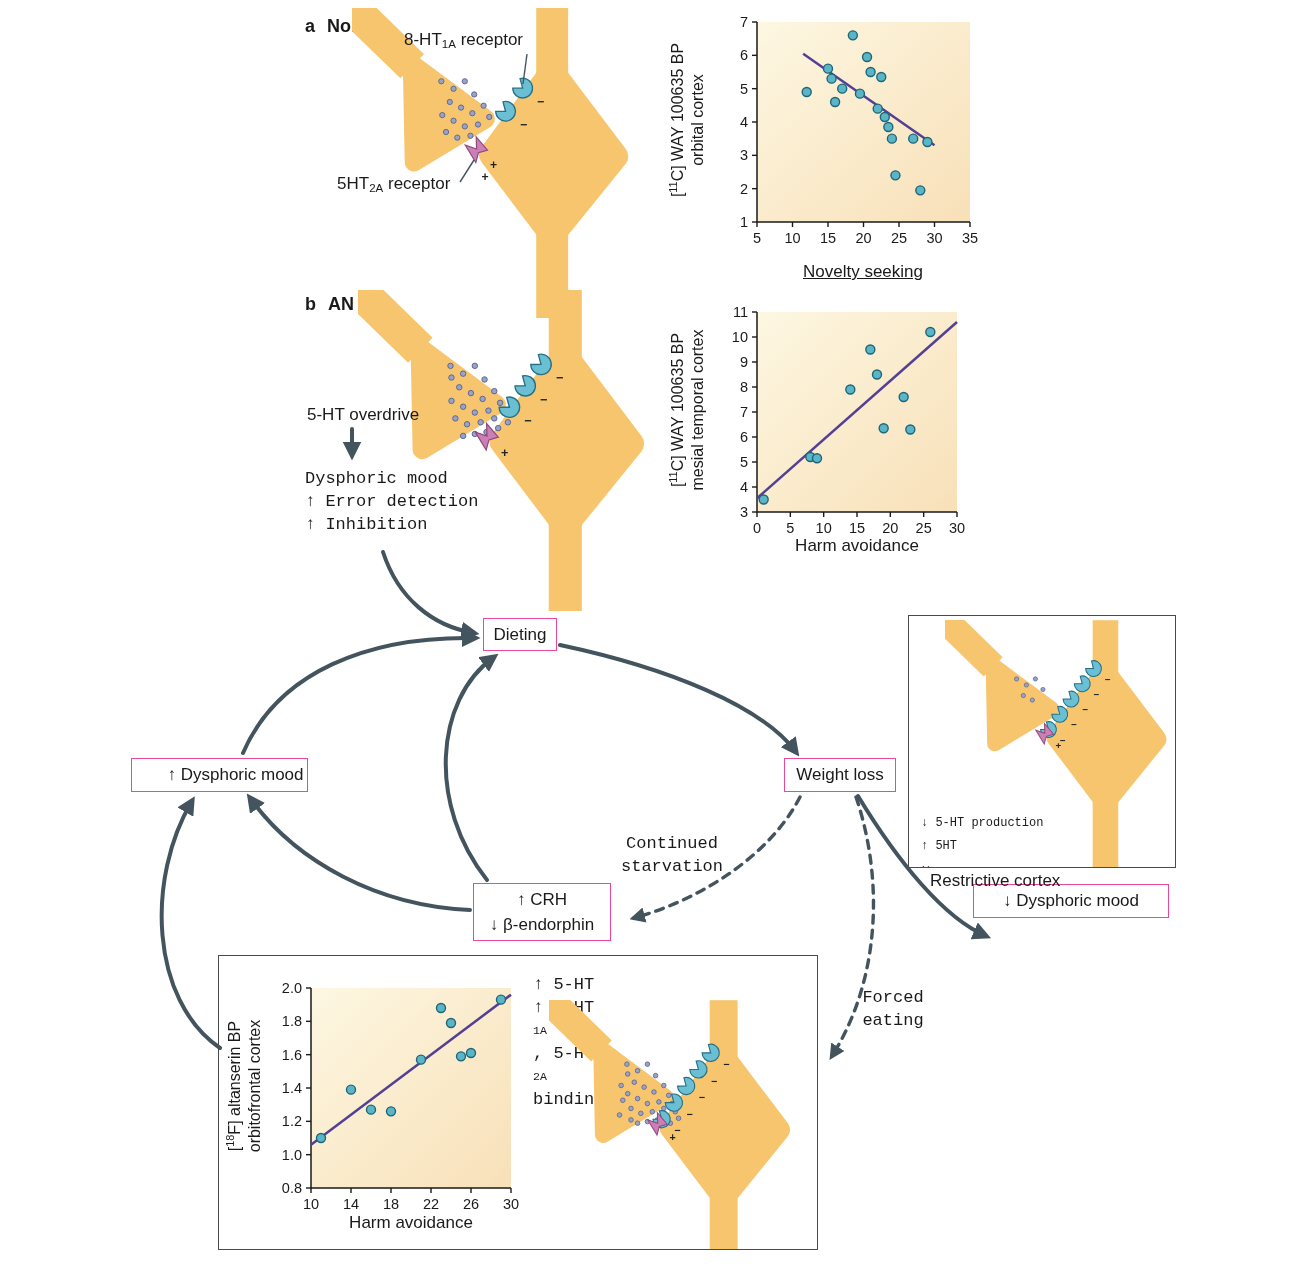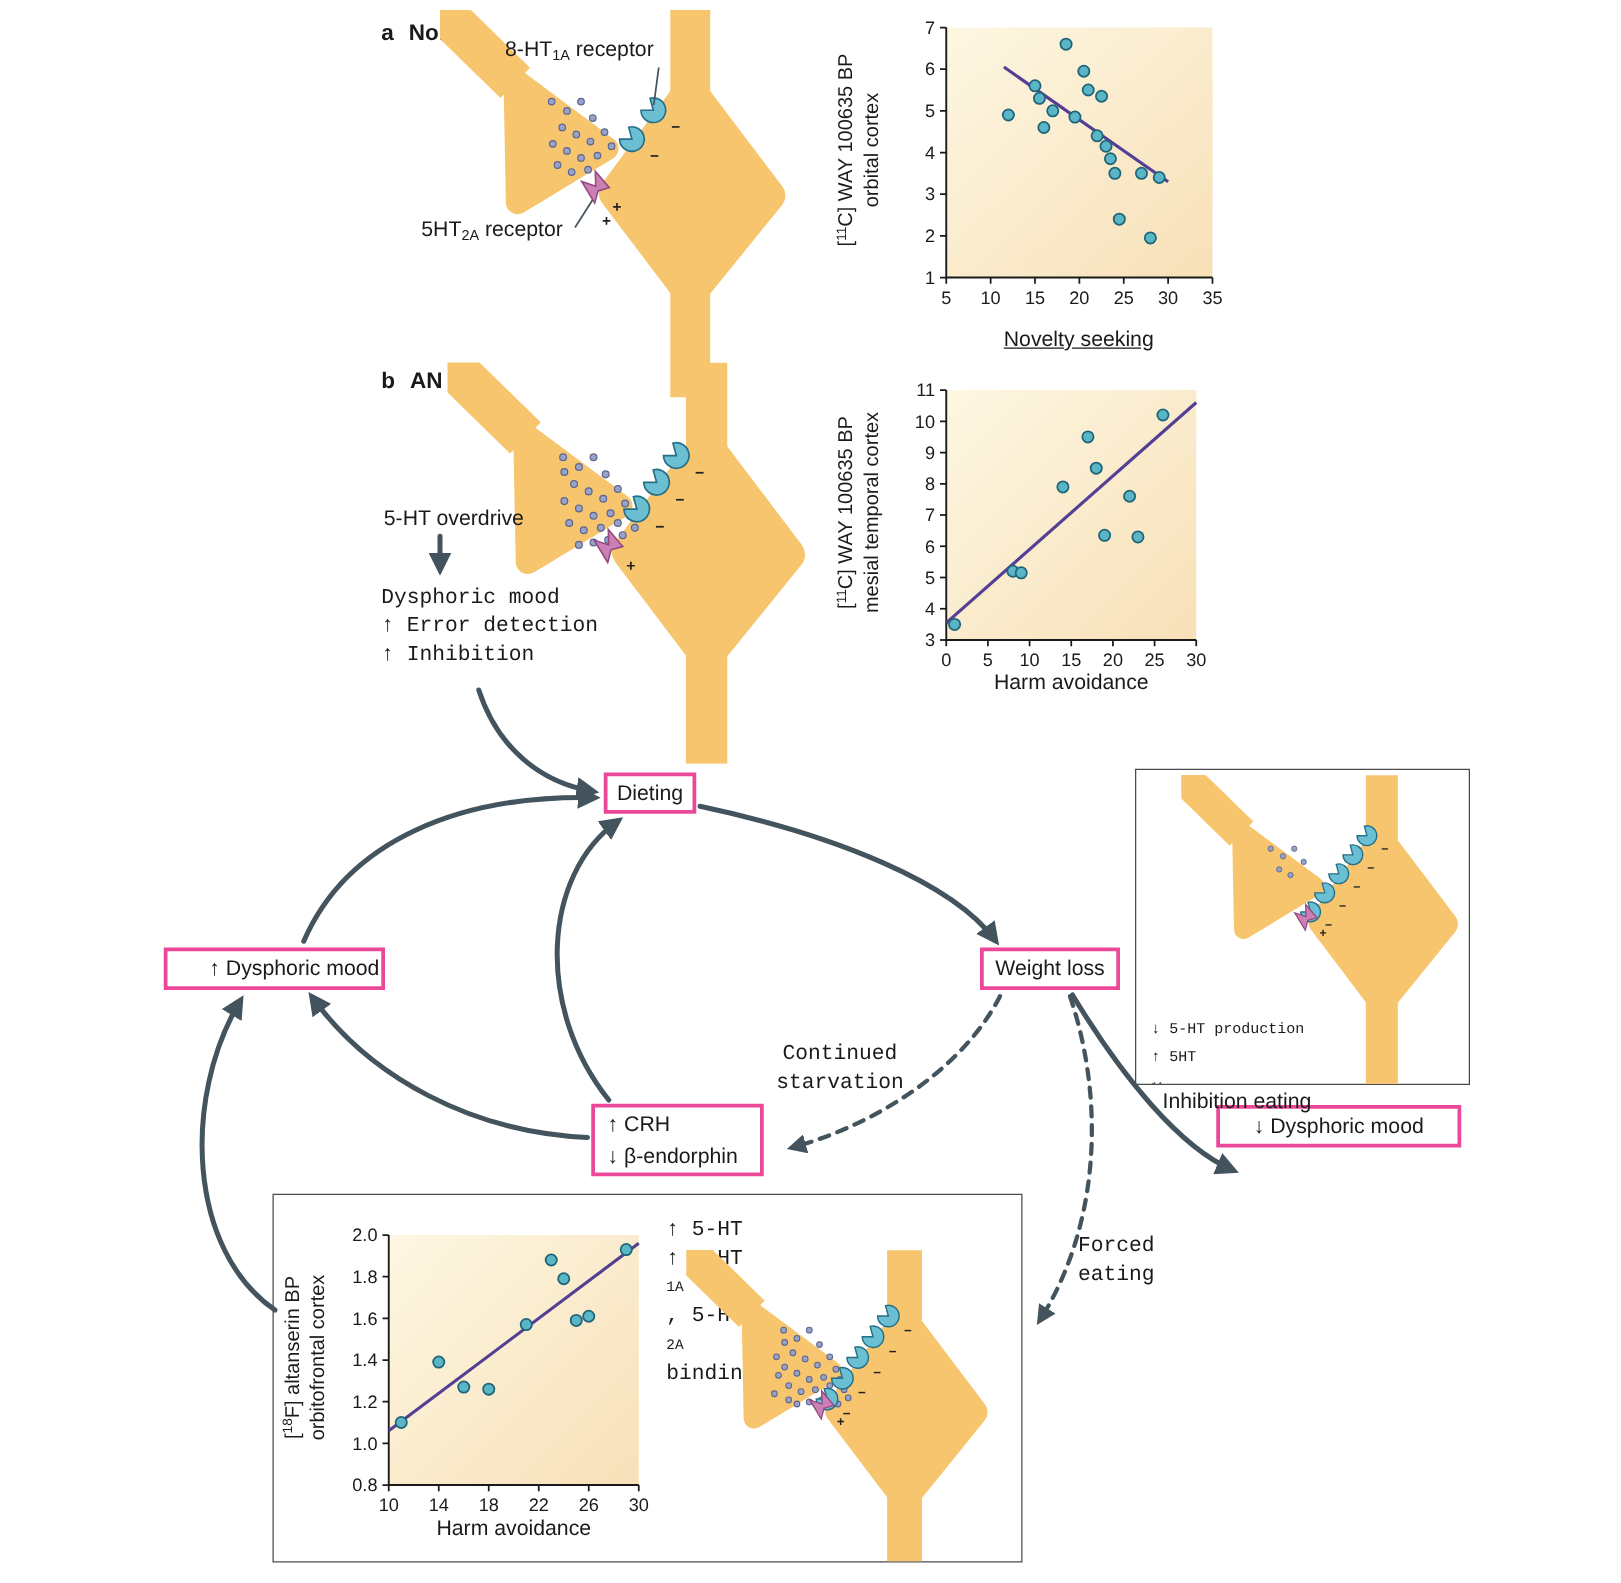--- a/index.html
+++ b/index.html
@@ -2,21 +2,21 @@
 <html><head>
 <meta charset="utf-8">
 <style>
   html,body{margin:0;padding:0;background:#fff;}
   #fig{position:relative;width:1297px;height:1266px;background:#fff;overflow:hidden;
        font-family:"Liberation Sans",sans-serif;color:#1a1a1a;}
   .abs{position:absolute;}
   .txt{position:absolute;font-size:17px;line-height:1.35;}
   .ptag{font-weight:bold;font-size:18px;}
   .ptitle{font-weight:bold;font-size:18px;margin-left:12px;}
-  .fbox{position:absolute;background:#fff;border:3px solid #ec4899;display:flex;
+  .fbox{position:absolute;background:#fff;border:1px solid #ec4899;display:flex;
         align-items:center;justify-content:center;font-size:17px;box-sizing:border-box;}
   .fbox.multi{flex-direction:column;align-items:flex-start;justify-content:center;padding:0 10px;line-height:1.5;}
   .panelbox{position:absolute;background:#fff;border:1px solid #4a4a4a;box-sizing:border-box;overflow:hidden;}
   .ctr{transform:translateX(-50%);text-align:center;}
   .ylab{position:absolute;font-size:16px;text-align:center;line-height:1.3;white-space:nowrap;}
   .sub{font-size:0.68em;vertical-align:-0.25em;}
   .sup{font-size:0.68em;vertical-align:0.5em;}
   svg{display:block;}
   svg text{font-family:"Liberation Sans",sans-serif;}
   .tick{font-size:14.5px;fill:#1a1a1a;}
@@ -238,21 +238,21 @@
     </svg>
   <div class="ylab" style="left:688px;top:410px;transform:translate(-50%,-50%) rotate(-90deg);">
     <span style="display:block;"><span>[</span><span class="sup">11</span><span>C] WAY 100635 BP</span></span>
     <span style="display:block;">mesial temporal cortex</span>
   </div>
   <div class="txt ctr" style="left:857px;top:535px;">Harm avoidance</div>
 
   <div class="fbox" style="left:483px;top:618px;width:74px;height:33px;">Dieting</div>
   <div class="fbox" style="left:131px;top:758px;width:177px;height:34px;padding-left:32px;">↑ Dysphoric mood</div>
   <div class="fbox" style="left:784px;top:758px;width:112px;height:34px;">Weight loss</div>
-  <div class="fbox multi" style="left:473px;top:883px;width:138px;height:58px;">
+  <div class="fbox multi" style="left:473px;top:883px;width:138px;height:58px;align-items:center;">
     <span>↑ CRH</span>
     <span>↓ β-endorphin</span>
   </div>
   <div class="fbox" style="left:973px;top:884px;width:196px;height:34px;">↓ Dysphoric mood</div>
 
   <div class="txt ctr block" style="left:672px;top:833px;">
     <span>Continued</span>
     <span>starvation</span>
   </div>
   <div class="txt ctr block" style="left:893px;top:987px;">
@@ -287,21 +287,21 @@
         <text x="150.61399999999998" y="171.61400000000003" class="sign">+</text>
       </svg>
     <div class="txt block" style="left:12px;top:196px;line-height:23px;font-size:12px;">
       <span>↓ 5-HT production</span>
       <span>
           <span>↑ 5HT</span>
           <span class="sub">1A</span>
         </span>
     </div>
   </div>
-  <div class="txt" style="left:930px;top:870px;">Inhibition eating</div>
+  <div class="txt" style="left:930px;top:870px;">Restrictive cortex</div>
 
   <div class="panelbox" style="left:218px;top:955px;width:600px;height:295px;">
     <svg class="abs" style="left:47px;top:18px;" width="280" height="262">
         <defs>
           <linearGradient id="cg2" x1="0" y1="0" x2="1" y2="1">
             <stop offset="0%" stop-color="#fdf7e2"></stop>
             <stop offset="100%" stop-color="#f8e0b8"></stop>
           </linearGradient>
         </defs>
         <rect x="45" y="14" width="200" height="200" fill="url(#cg2)"></rect>

